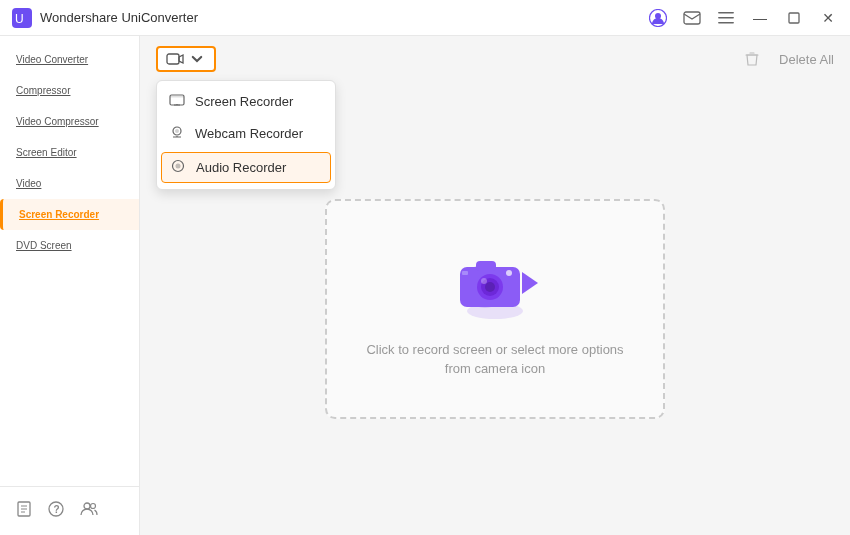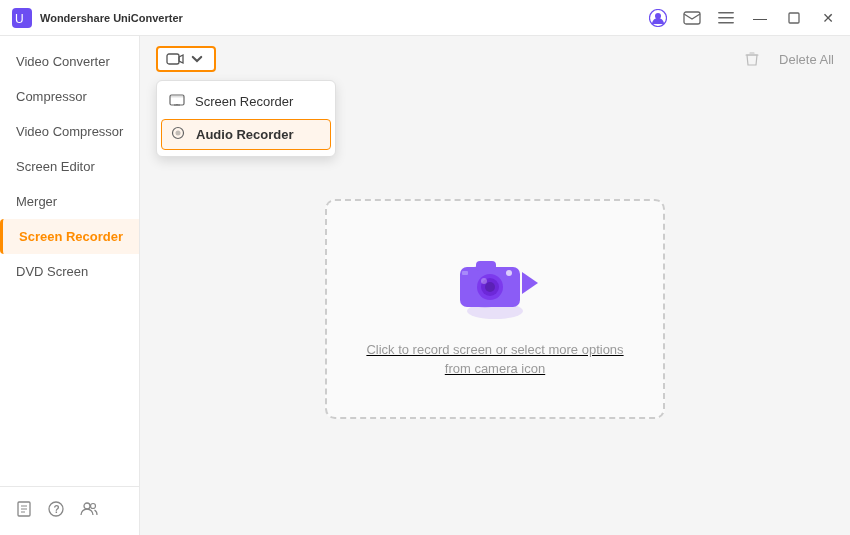--- a/index.html
+++ b/index.html
@@ -27,23 +27,23 @@
     .title-bar-left {
       display: flex;
       align-items: center;
       gap: 8px;
     }
     .app-icon {
       width: 20px;
       height: 20px;
     }
     .title-bar-title {
-      font-size: 11px;
+      font-size: 13px;
       color: #333;
-      font-weight: 700;
+      font-weight: 400;
     }
     .title-bar-controls {
       display: flex;
       align-items: center;
       gap: 14px;
     }
     .title-bar-icon {
       width: 20px;
       height: 20px;
       display: flex;
@@ -71,25 +71,26 @@
       justify-content: space-between;
       flex-shrink: 0;
     }
     .sidebar-nav {
       display: flex;
       flex-direction: column;
       padding-top: 8px;
     }
     .sidebar-item {
       padding: 10px 16px;
-      font-size: 13px;
+      font-size: 10px;
       color: #555;
       cursor: pointer;
       white-space: nowrap;
       border-radius: 0;
+      text-decoration: underline;
     }
     .sidebar-item.active {
       background: #fff5ec;
       color: #ff8c00;
       font-weight: 600;
       border-left: 3px solid #ff8c00;
       border-radius: 4px 0 0 4px;
     }
     .sidebar-footer {
       display: flex;
@@ -168,21 +169,20 @@
       font-size: 13px;
       color: #333;
       cursor: pointer;
     }
     .dropdown-item.highlighted {
       background: #fff5ec;
       border: 1.5px solid #ff8c00;
       border-radius: 4px;
       margin: 2px 4px;
       padding: 6px 8px;
-      font-weight: bold;
     }
     .dropdown-item-icon {
       font-size: 14px;
       color: #666;
       width: 16px;
       text-align: center;
     }
 
     .toolbar-right {
       display: flex;
@@ -194,21 +194,20 @@
     }
 
     
     .drop-zone-wrapper {
       flex: 1;
       display: flex;
       flex-direction: column;
       align-items: center;
       justify-content: center;
       padding: 20px;
-      text-decoration: underline;
     }
     .drop-zone {
       width: 340px;
       height: 220px;
       border: 2px dashed #ccc;
       border-radius: 10px;
       display: flex;
       flex-direction: column;
       align-items: center;
       justify-content: center;
@@ -269,21 +268,21 @@
 </div>
 
 <div class="main-layout">
 
   <div class="sidebar">
     <div class="sidebar-nav">
       <div class="sidebar-item">Video Converter</div>
       <div class="sidebar-item">Compressor</div>
       <div class="sidebar-item">Video Compressor</div>
       <div class="sidebar-item">Screen Editor</div>
-      <div class="sidebar-item">Merger</div>
+      <div class="sidebar-item">Video</div>
       <div class="sidebar-item active">Screen Recorder</div>
       <div class="sidebar-item">DVD Screen</div>
     </div>
     <div class="sidebar-footer">
       <span class="sidebar-footer-icon">
         <svg width="16" height="16" viewBox="0 0 16 16" fill="none">
           <rect x="2" y="1" width="12" height="14" rx="1" stroke="#888" stroke-width="1.3"></rect>
           <path d="M5 5h6M5 8h6M5 11h4" stroke="#888" stroke-width="1.2"></path>
         </svg>
       </span>
@@ -322,20 +321,30 @@
         <div class="dropdown-menu">
           <div class="dropdown-item">
             <span class="dropdown-item-icon">
               <svg width="16" height="12" viewBox="0 0 16 12" fill="none">
                 <rect x="1" y="1" width="14" height="10" rx="1.5" stroke="#666" stroke-width="1.2"></rect>
                 <rect x="1" y="2" width="14" height="1.5" fill="#666" opacity="0.2"></rect>
                 <path d="M5 11h6M8 10v1" stroke="#666" stroke-width="1.2"></path>
               </svg>
             </span>
             <span>Screen Recorder</span>
+          </div>
+          <div class="dropdown-item">
+            <span class="dropdown-item-icon">
+              <svg width="16" height="14" viewBox="0 0 16 14" fill="none">
+                <circle cx="8" cy="6" r="4" stroke="#666" stroke-width="1.2"></circle>
+                <circle cx="8" cy="6" r="2" fill="#666" opacity="0.3"></circle>
+                <path d="M4 12h8M8 11v1" stroke="#666" stroke-width="1.2"></path>
+              </svg>
+            </span>
+            <span>Webcam Recorder</span>
           </div>
           <div class="dropdown-item highlighted">
             <span class="dropdown-item-icon">
               <svg width="16" height="14" viewBox="0 0 16 14" fill="none">
                 <circle cx="8" cy="7" r="5.5" stroke="#666" stroke-width="1.2"></circle>
                 <circle cx="8" cy="7" r="2.5" fill="#666" opacity="0.4"></circle>
                 <path d="M2 7h1M13 7h1" stroke="#666" stroke-width="1.3"></path>
               </svg>
             </span>
             <span>Audio Recorder</span>

